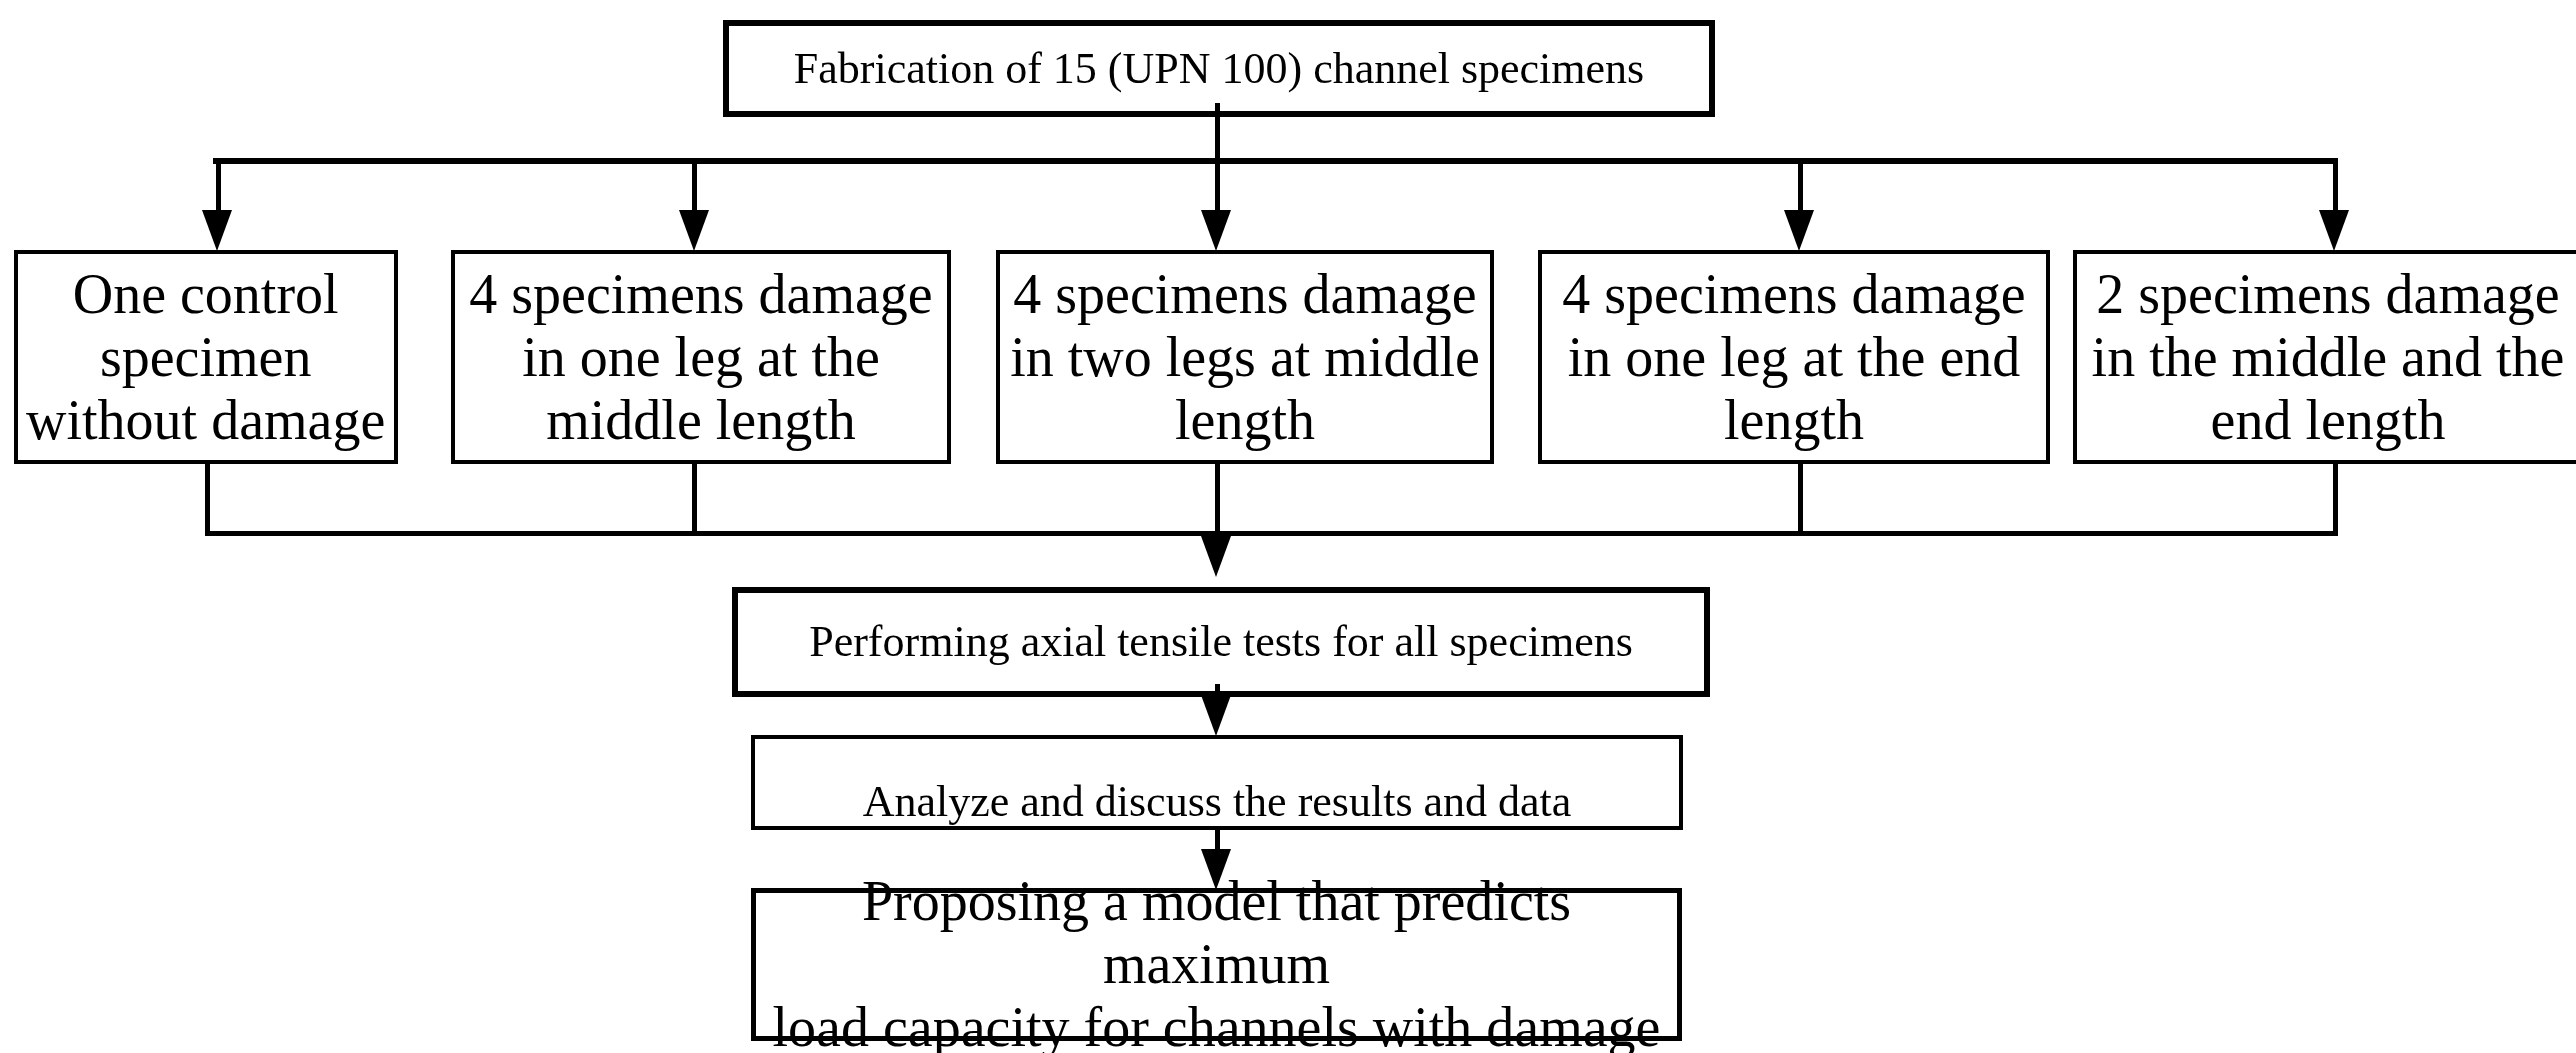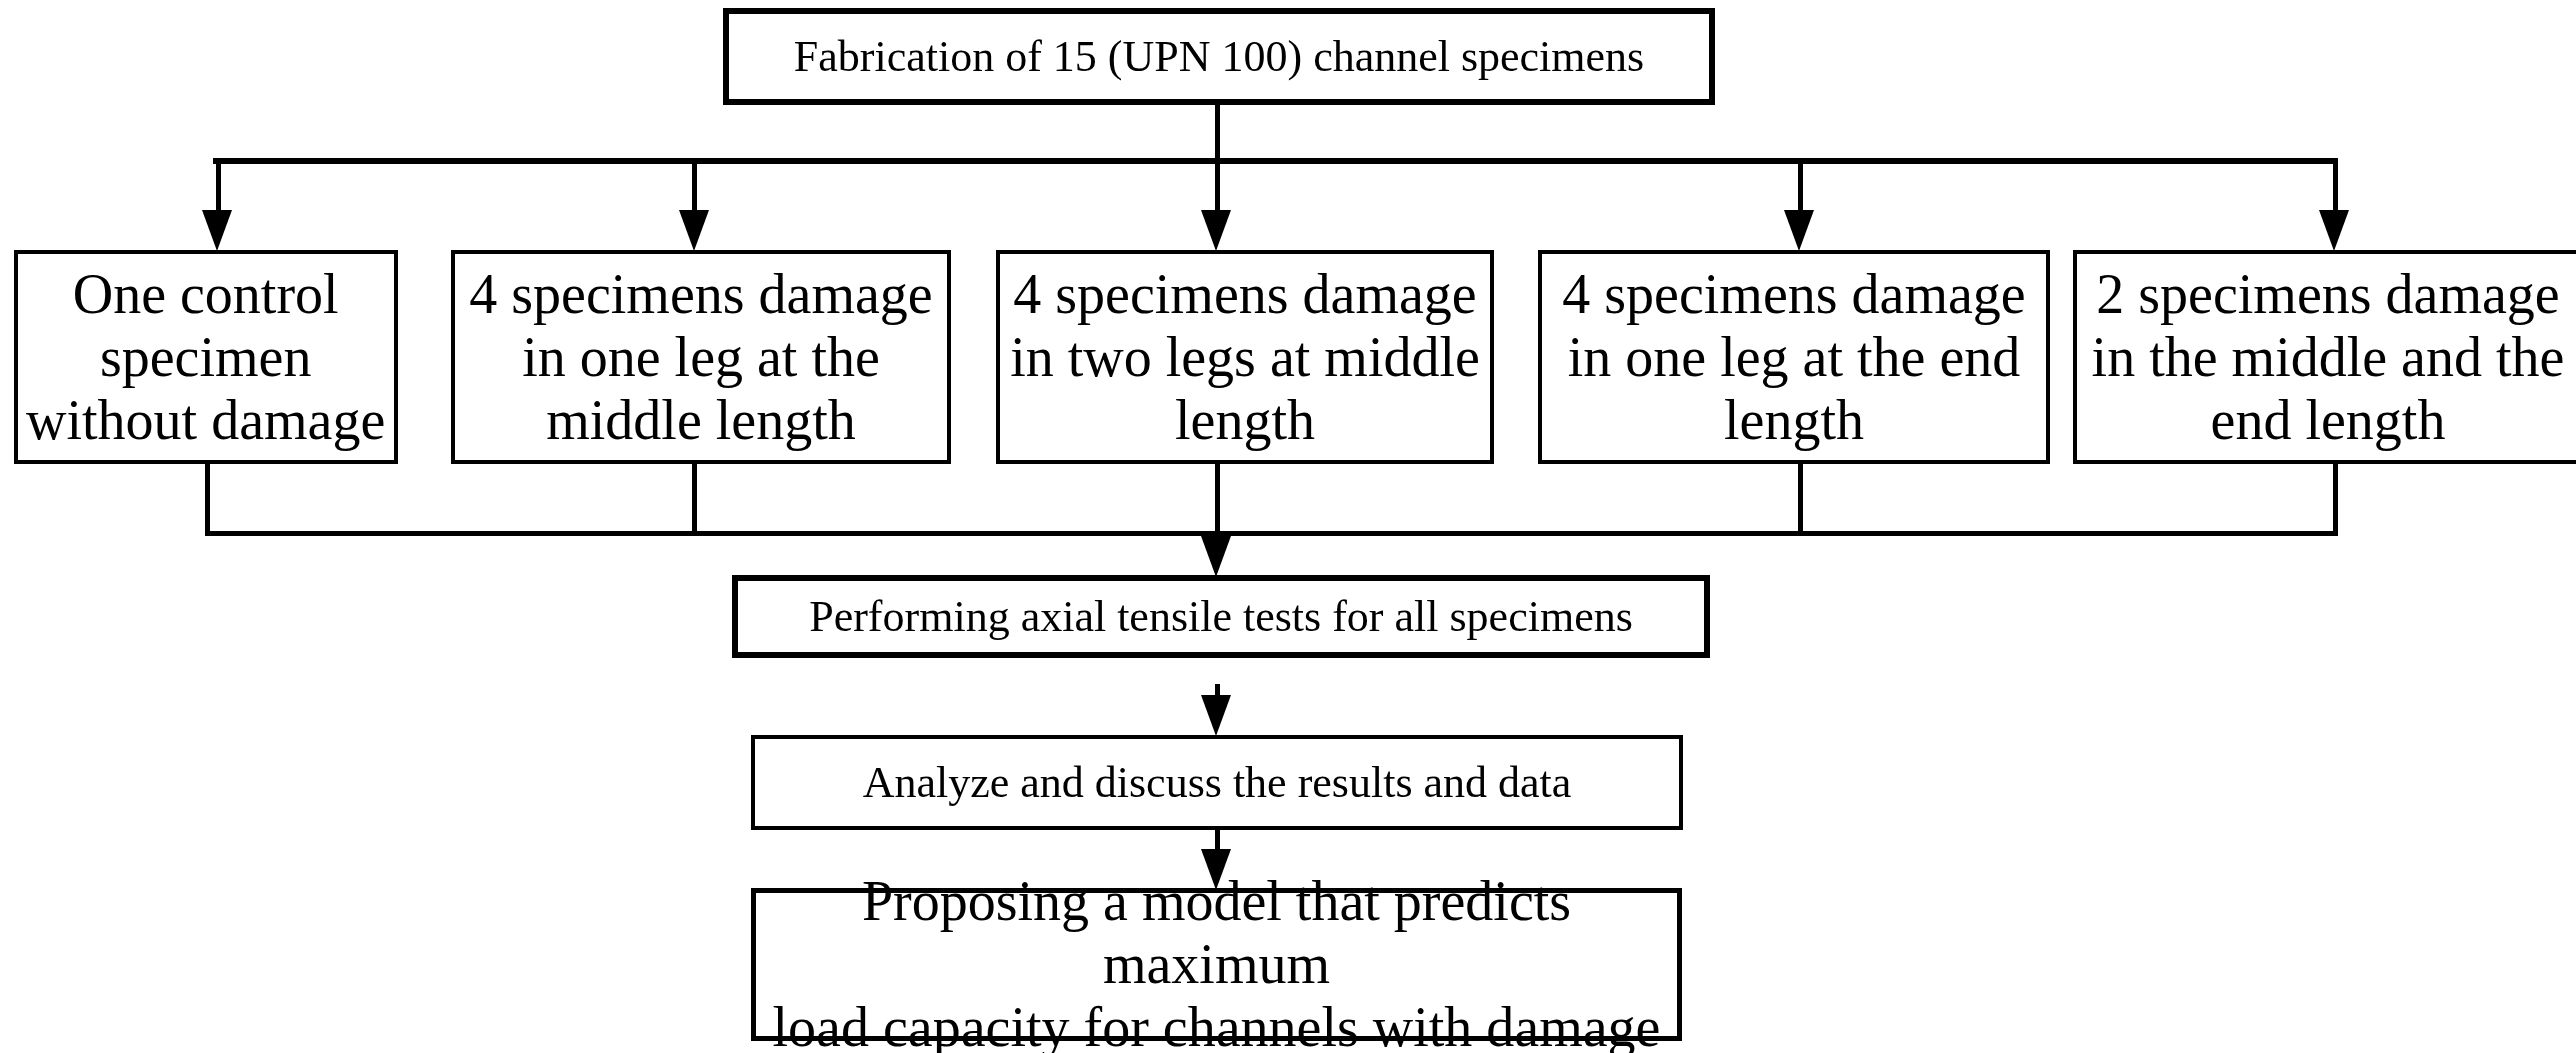--- a/index.html
+++ b/index.html
@@ -20,20 +20,21 @@
     box-sizing: border-box;
     border: 4.8px solid var(--line, #000000);
     background: var(--bg, #ffffff);
     display: flex;
     align-items: center;
     justify-content: center;
     text-align: center;
   }
   .node.heavy {
     border-width: 6.8px;
+    margin-top: 12px;
   }
   .node .label {
     display: block;
     white-space: pre-line;
     font-size: 56px;
     line-height: 63px;
     padding: 0 6.8px;
   }
   .node.single .label {
     font-size: 44px;
@@ -106,28 +107,28 @@
   <div class="vline" style="left:205px; top:463px; width:4.8px; height:70px;"></div>
   <div class="vline" style="left:692px; top:463px; width:4.8px; height:70px;"></div>
   <div class="vline" style="left:1215px; top:463px; width:4.8px; height:75px;"></div>
   <div class="vline" style="left:1798px; top:463px; width:4.8px; height:70px;"></div>
   <div class="vline" style="left:2333px; top:463px; width:4.8px; height:70px;"></div>
 
   <div class="hline" style="left:205px; top:531px; width:2133px; height:4.8px;"></div>
 
   <div class="arrowhead" style="left:1201px; top:536px;"></div>
 
-  <div class="node heavy single" style="left:732px; top:575px; width:978px; height:83px;">
+  <div class="node heavy single" style="left:732px; top:575px; width:978px; height:110px;">
     <span class="label">Performing axial tensile tests for all specimens</span>
   </div>
 
   <div class="vline" style="left:1215px; top:684px; width:4.8px; height:15px;"></div>
   <div class="arrowhead" style="left:1201px; top:695px;"></div>
 
-  <div class="node single" style="left:751px; top:735px; width:932px; height:95px;">
+  <div class="node single" style="left:751px; top:735px; width:932px; height:95px;align-items:flex-end;">
     <span class="label">Analyze and discuss the results and data</span>
   </div>
 
   <div class="vline" style="left:1215px; top:829px; width:4.8px; height:23px;"></div>
   <div class="arrowhead" style="left:1201px; top:849px;"></div>
 
   <div class="node" style="left:751px; top:888px; width:931px; height:153px; border-width:5.5px;">
     <span class="label">Proposing a model that predicts maximum
 load capacity for channels with damage</span>
   </div>

